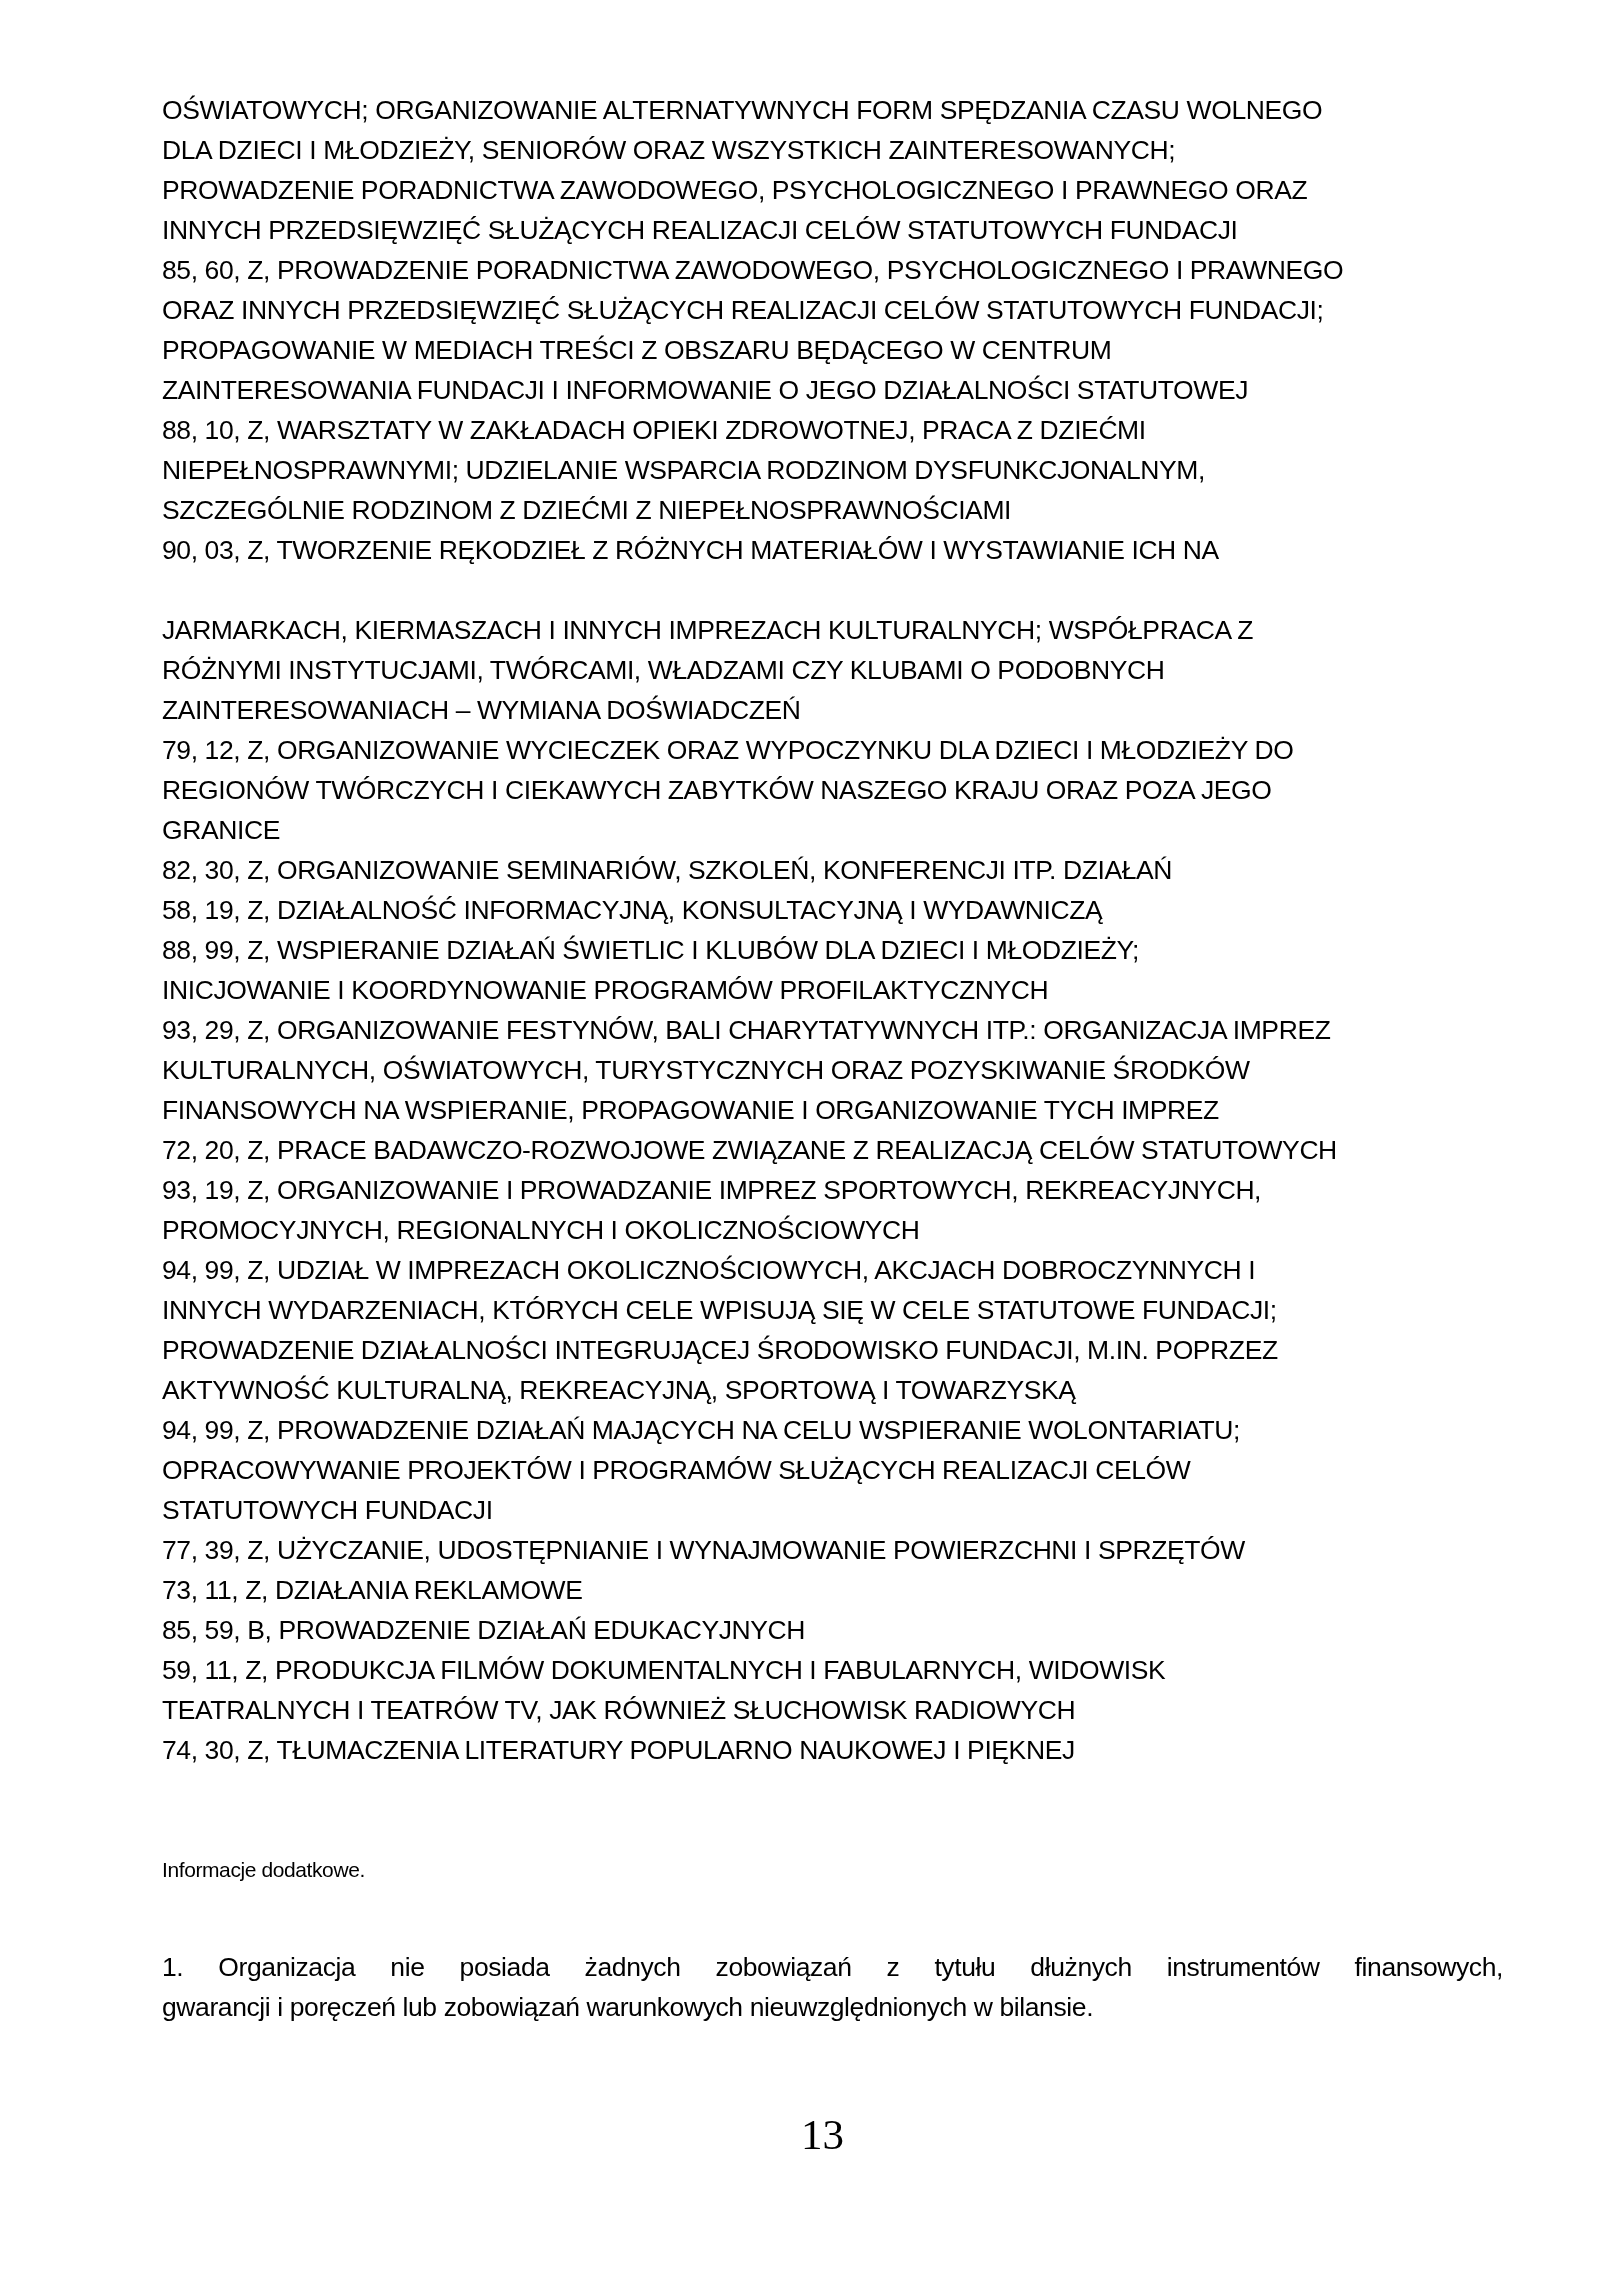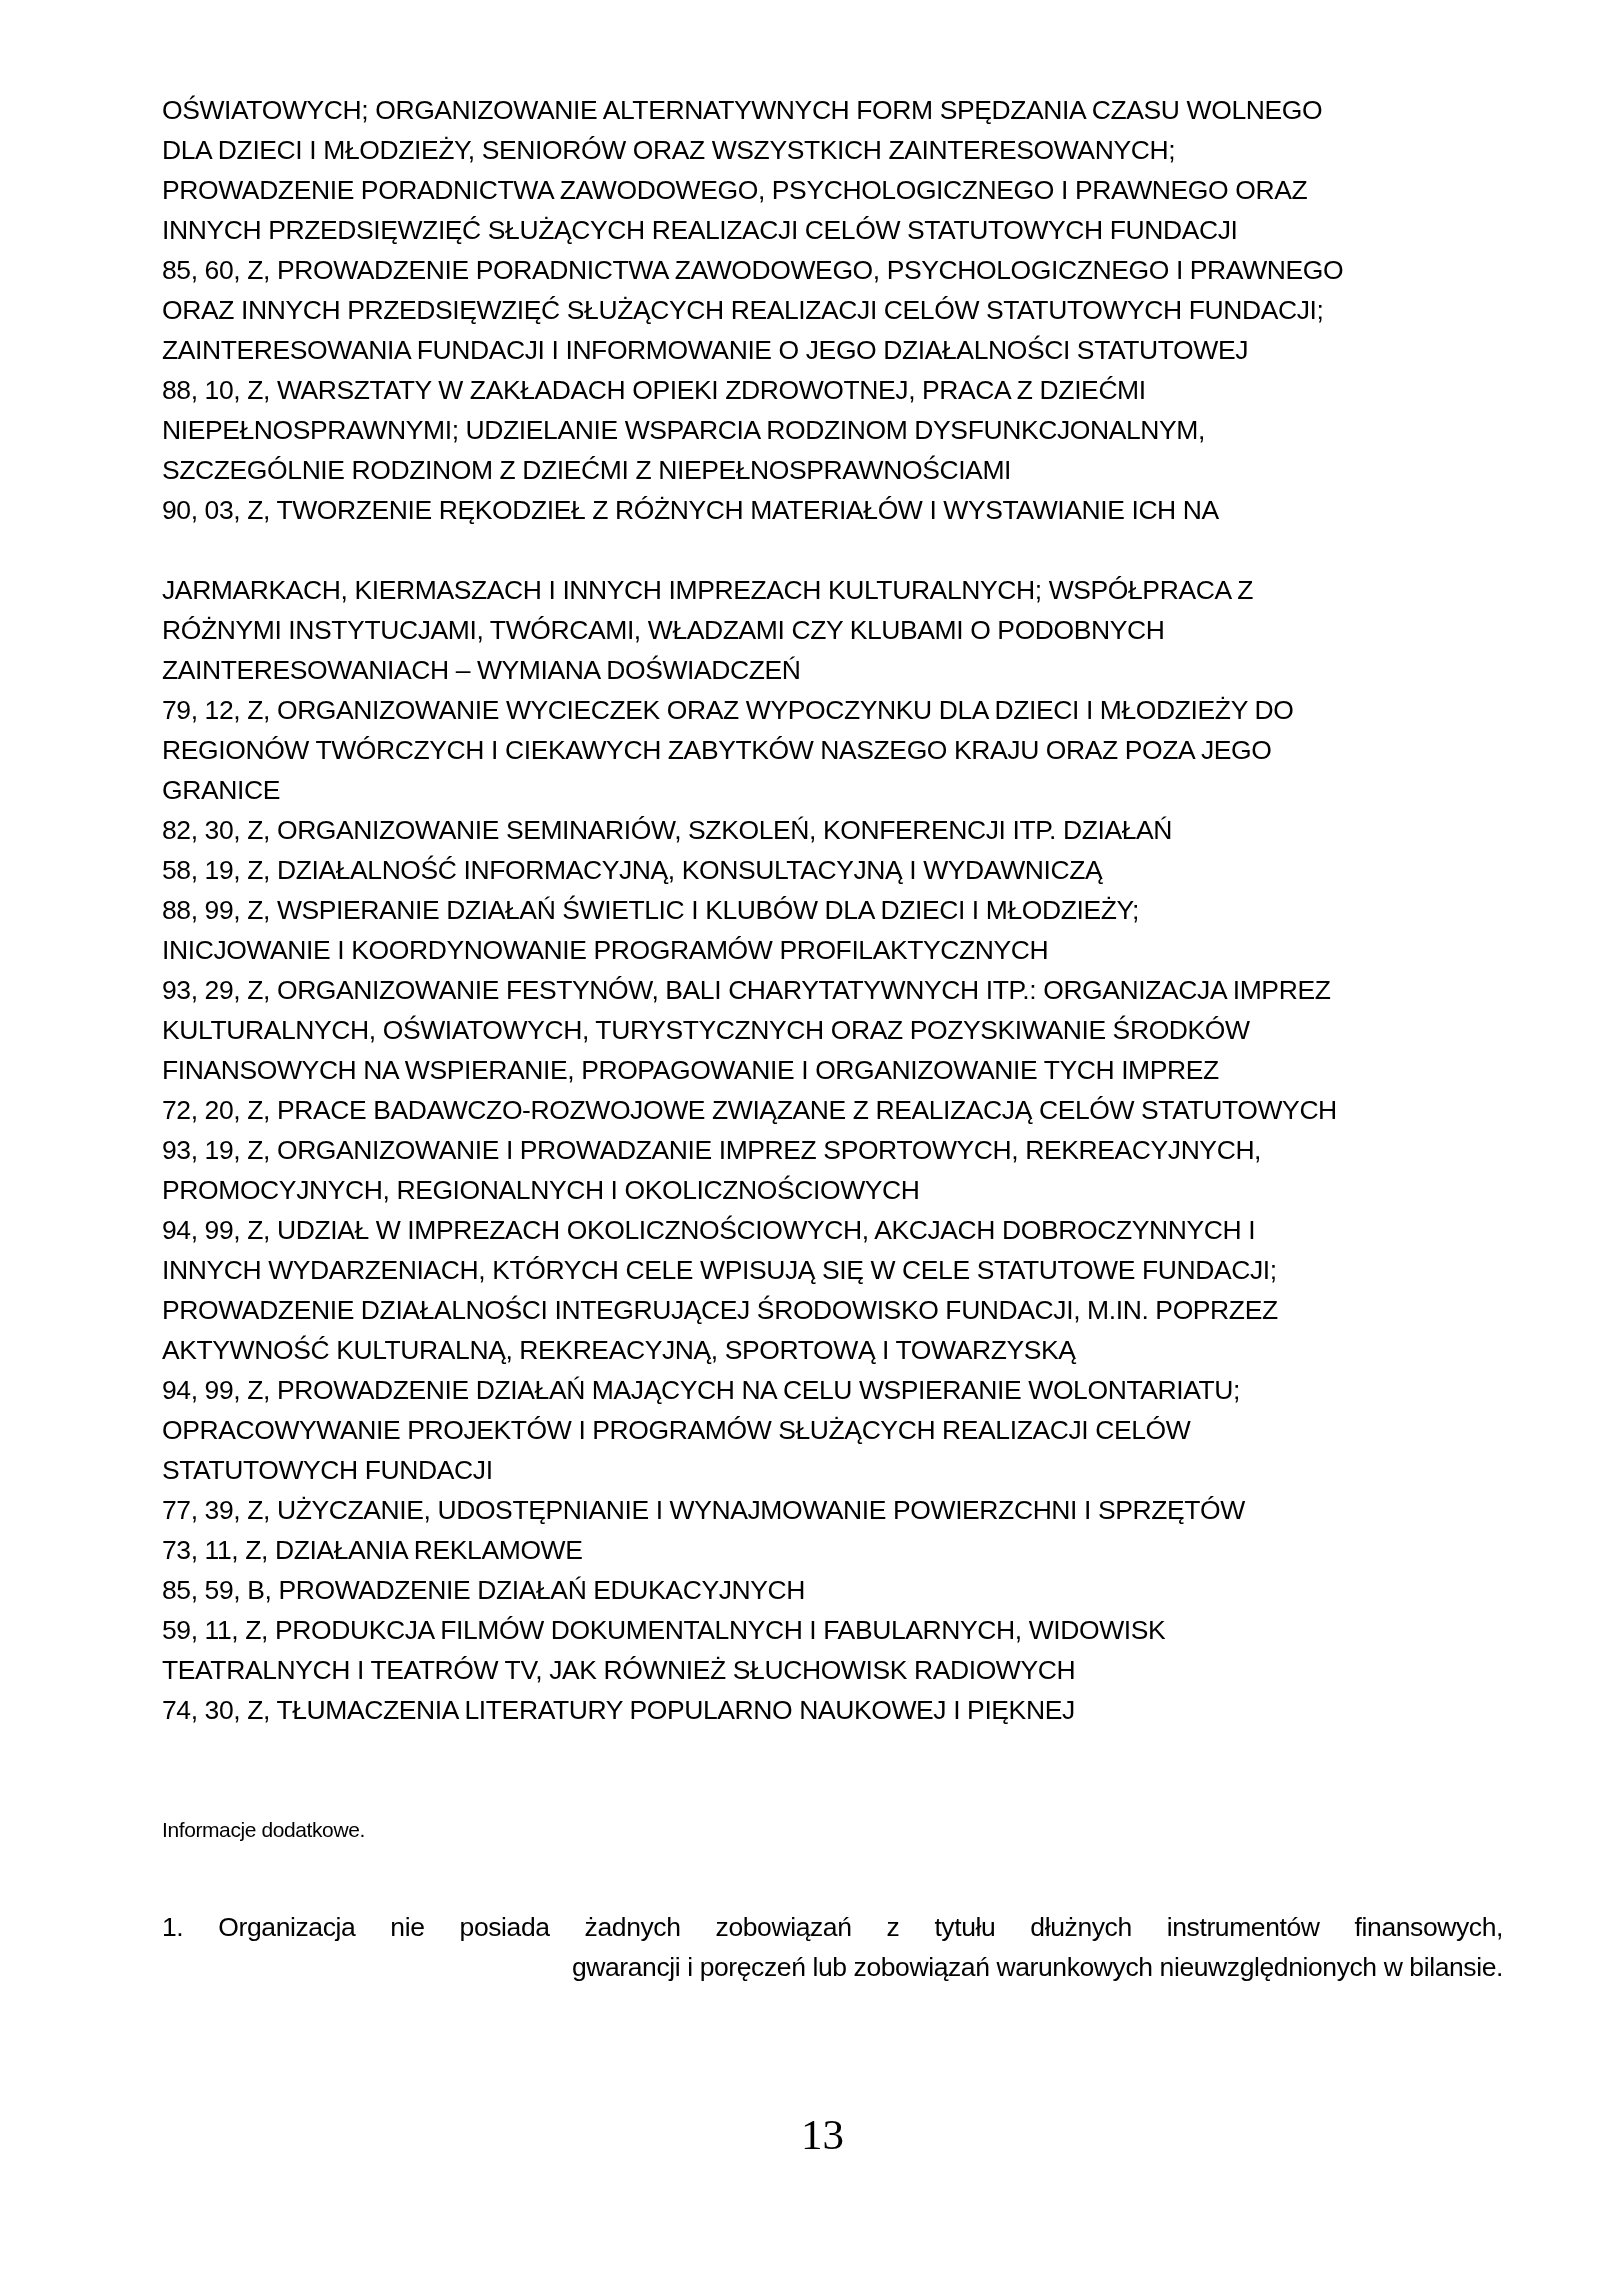--- a/index.html
+++ b/index.html
@@ -36,21 +36,20 @@
     letter-spacing: -0.4px;
   }
   .note {
     margin-top: 57px;
   }
   .note .line {
     font-size: 26.5px;
     line-height: 40px;
     letter-spacing: -0.4px;
     white-space: nowrap;
-    text-align: right;
   }
   .note .line.justified {
     white-space: normal;
     text-align: justify;
     text-align-last: justify;
   }
   .page-number {
     position: absolute;
     top: 2111px;
     left: 4px;
@@ -67,20 +66,21 @@
 <div class="page">
   <div class="content">
 
     <div class="activity-list">
         <div class="line">OŚWIATOWYCH; ORGANIZOWANIE ALTERNATYWNYCH FORM SPĘDZANIA CZASU WOLNEGO</div>
         <div class="line">DLA DZIECI I MŁODZIEŻY, SENIORÓW ORAZ WSZYSTKICH ZAINTERESOWANYCH;</div>
         <div class="line">PROWADZENIE PORADNICTWA ZAWODOWEGO, PSYCHOLOGICZNEGO I PRAWNEGO ORAZ</div>
         <div class="line">INNYCH PRZEDSIĘWZIĘĆ SŁUŻĄCYCH REALIZACJI CELÓW STATUTOWYCH FUNDACJI</div>
         <div class="line">85, 60, Z, PROWADZENIE PORADNICTWA ZAWODOWEGO, PSYCHOLOGICZNEGO I PRAWNEGO</div>
         <div class="line">ORAZ INNYCH PRZEDSIĘWZIĘĆ SŁUŻĄCYCH REALIZACJI CELÓW STATUTOWYCH FUNDACJI;</div>
+        <div class="line">PROPAGOWANIE W MEDIACH TREŚCI Z OBSZARU BĘDĄCEGO W CENTRUM</div>
         <div class="line">ZAINTERESOWANIA FUNDACJI I INFORMOWANIE O JEGO DZIAŁALNOŚCI STATUTOWEJ</div>
         <div class="line">88, 10, Z, WARSZTATY W ZAKŁADACH OPIEKI ZDROWOTNEJ, PRACA Z DZIEĆMI</div>
         <div class="line">NIEPEŁNOSPRAWNYMI; UDZIELANIE WSPARCIA RODZINOM DYSFUNKCJONALNYM,</div>
         <div class="line">SZCZEGÓLNIE RODZINOM Z DZIEĆMI Z NIEPEŁNOSPRAWNOŚCIAMI</div>
         <div class="line">90, 03, Z, TWORZENIE RĘKODZIEŁ Z RÓŻNYCH MATERIAŁÓW I WYSTAWIANIE ICH NA</div>
         <div class="line">&nbsp;</div>
         <div class="line">JARMARKACH, KIERMASZACH I INNYCH IMPREZACH KULTURALNYCH; WSPÓŁPRACA Z</div>
         <div class="line">RÓŻNYMI INSTYTUCJAMI, TWÓRCAMI, WŁADZAMI CZY KLUBAMI O PODOBNYCH</div>
         <div class="line">ZAINTERESOWANIACH – WYMIANA DOŚWIADCZEŃ</div>
         <div class="line">79, 12, Z, ORGANIZOWANIE WYCIECZEK ORAZ WYPOCZYNKU DLA DZIECI I MŁODZIEŻY DO</div>

